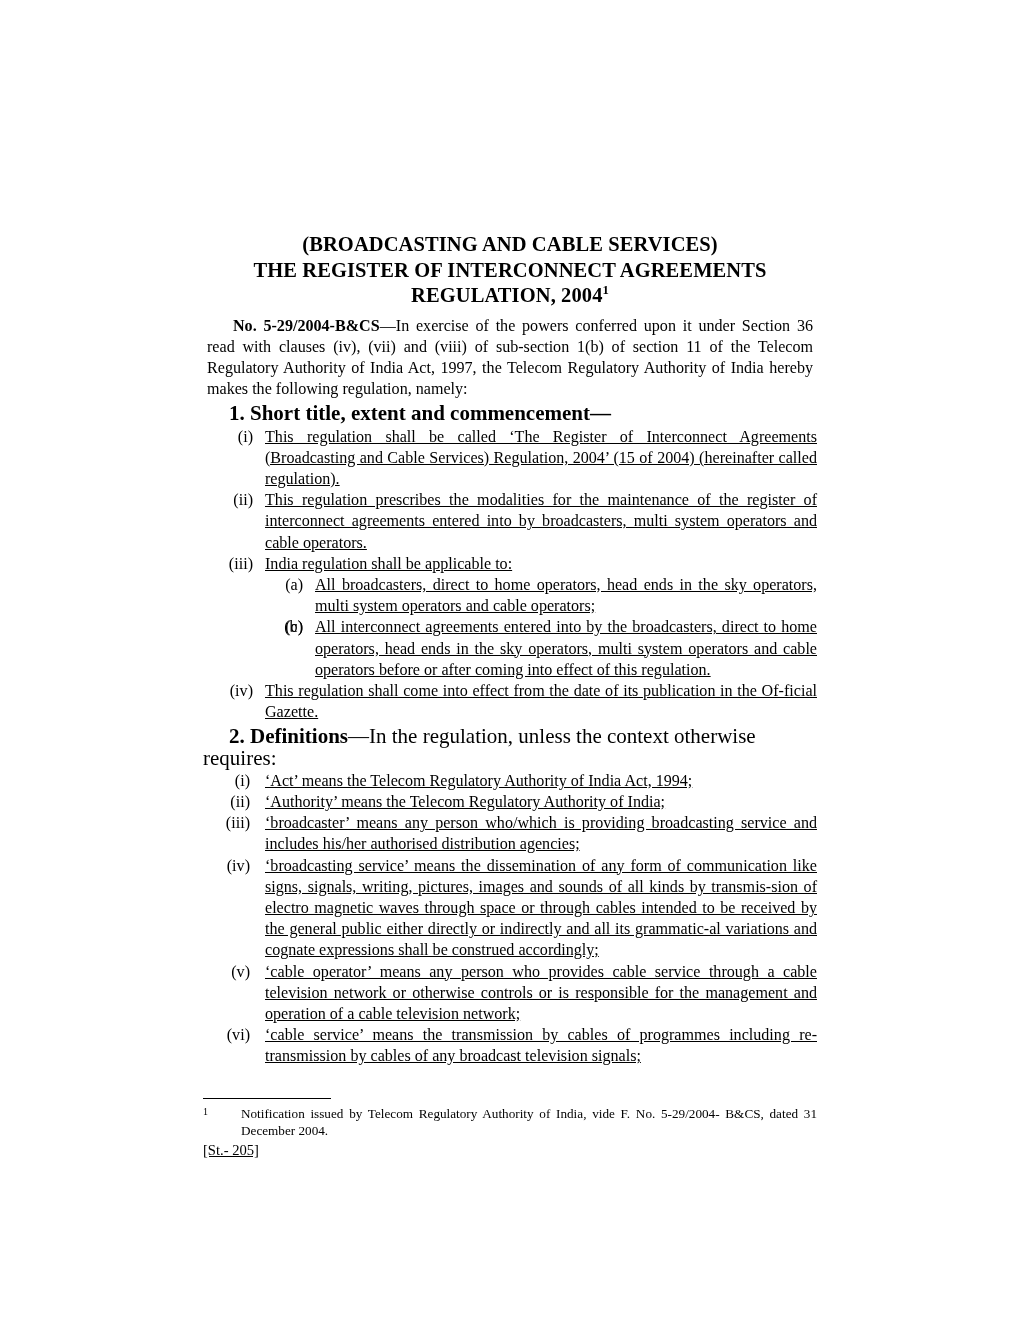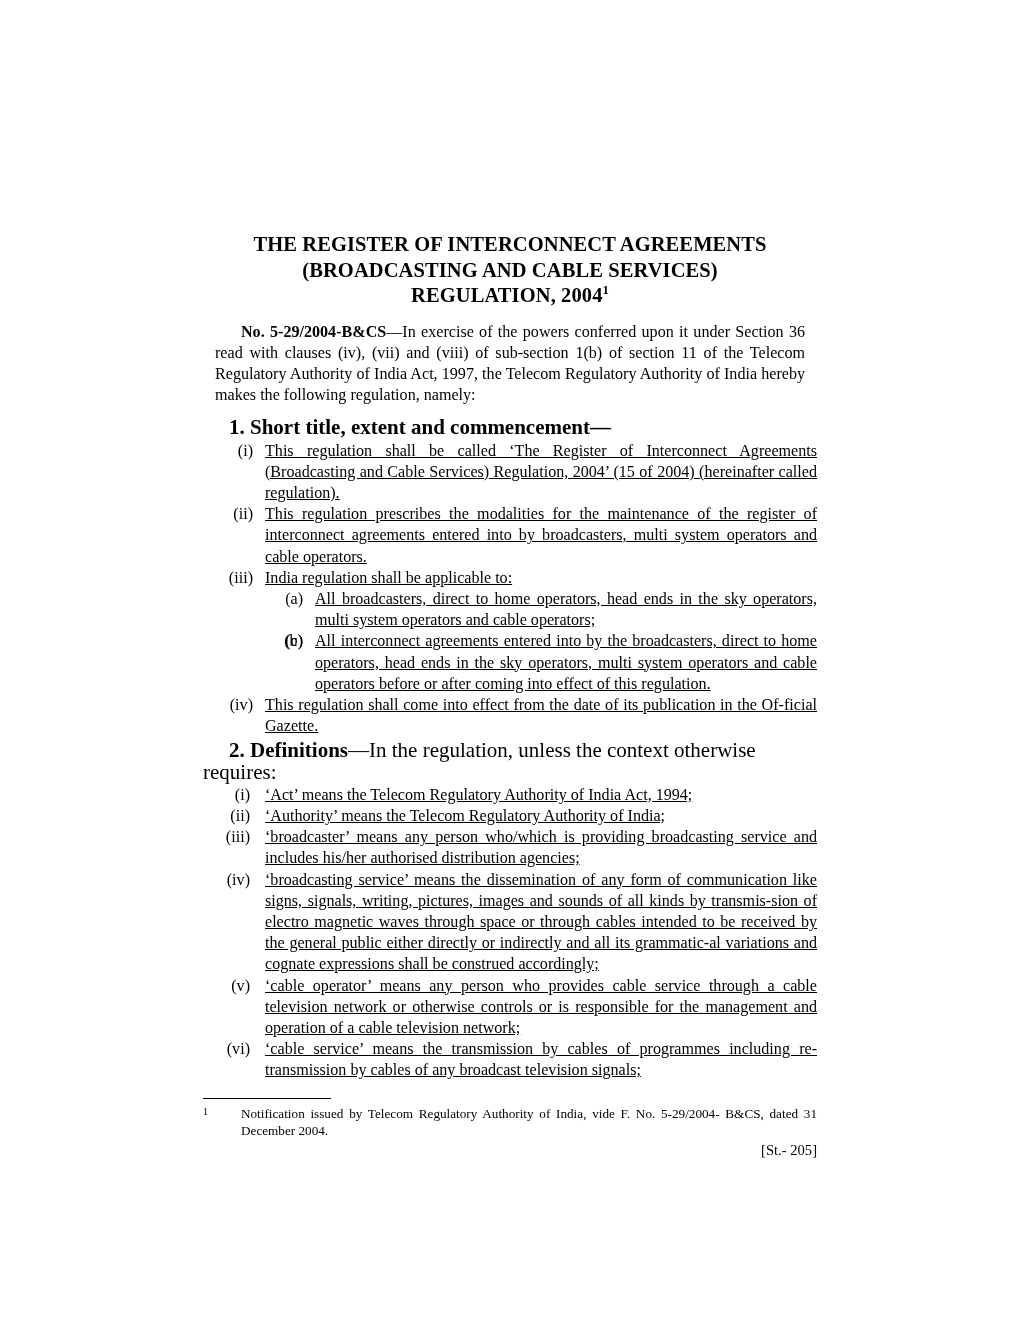--- a/index.html
+++ b/index.html
@@ -49,21 +49,21 @@
     line-height: 0;
     font-weight: bold;
   }
 
   
   .para {
     font-size: 16.1px;
     line-height: 21.2px;
     text-align: justify;
     text-justify: inter-word;
-    margin: 12px;
+    margin: 4px;
   }
   .para.indent-first {
     text-indent: 26px;
   }
   .para b {
     font-weight: bold;
   }
 
   .section-head {
     font-size: 21px;
@@ -165,33 +165,34 @@
     top: -2px;
     width: 14px;
     text-align: left;
     font-size: 10px;
     vertical-align: super;
   }
   .page-marker {
     font-size: 14.6px;
     line-height: 18px;
     margin-top: 1px;
-    text-align: right;
+    text-align: left;
+    text-decoration: underline;
   }
 </style>
 </head>
 <body>
 
 <div class="page">
 
   <div class="content">
 
     <h1 class="doc-title">
+      <span class="tline">(BROADCASTING AND CABLE SERVICES)</span>
       <span class="tline">THE REGISTER OF INTERCONNECT AGREEMENTS</span>
-      <span class="tline">(BROADCASTING AND CABLE SERVICES)</span>
       <span class="tline"><span>REGULATION, 2004</span><sup class="fn-ref">1</sup></span>
     </h1>
 
     <p class="para indent-first"><b>No. 5-29/2004-B&amp;CS</b><span>—</span><span>In exercise of the powers conferred upon it under Section 36 read with clauses (iv), (vii) and (viii) of sub-section 1(b) of section 11 of the Telecom Regulatory Authority of India Act, 1997, the Telecom Regulatory Authority of India hereby makes the following regulation, namely:</span></p>
 
     <div class="section-head"><b>1.</b> <b>Short title, extent and commencement</b><b>—</b></div>
 
     <ul class="list lvl1">
       <li class="li">
         <span class="label">(i)</span>

